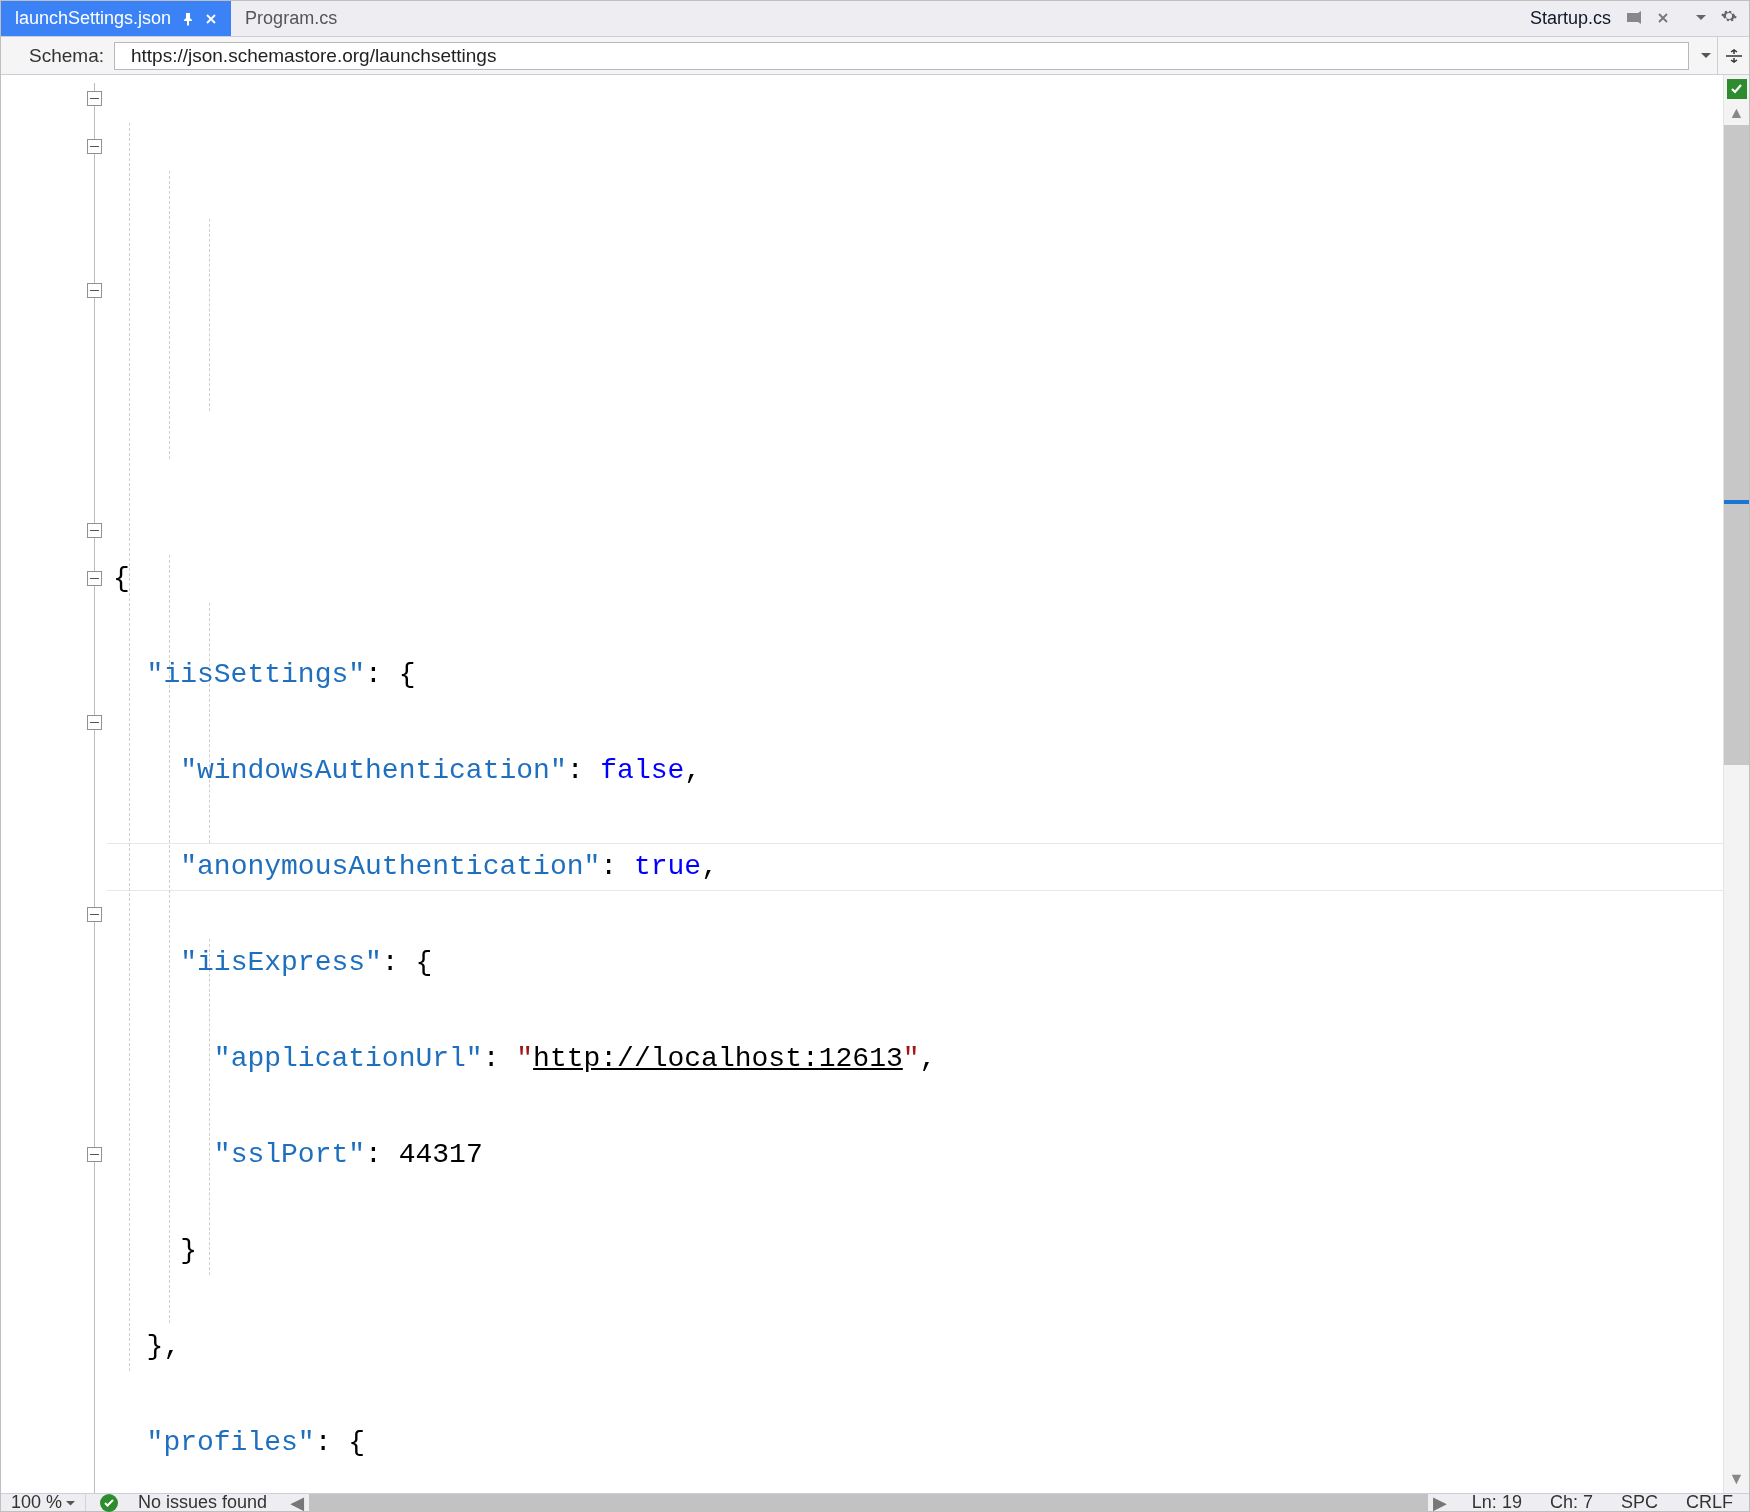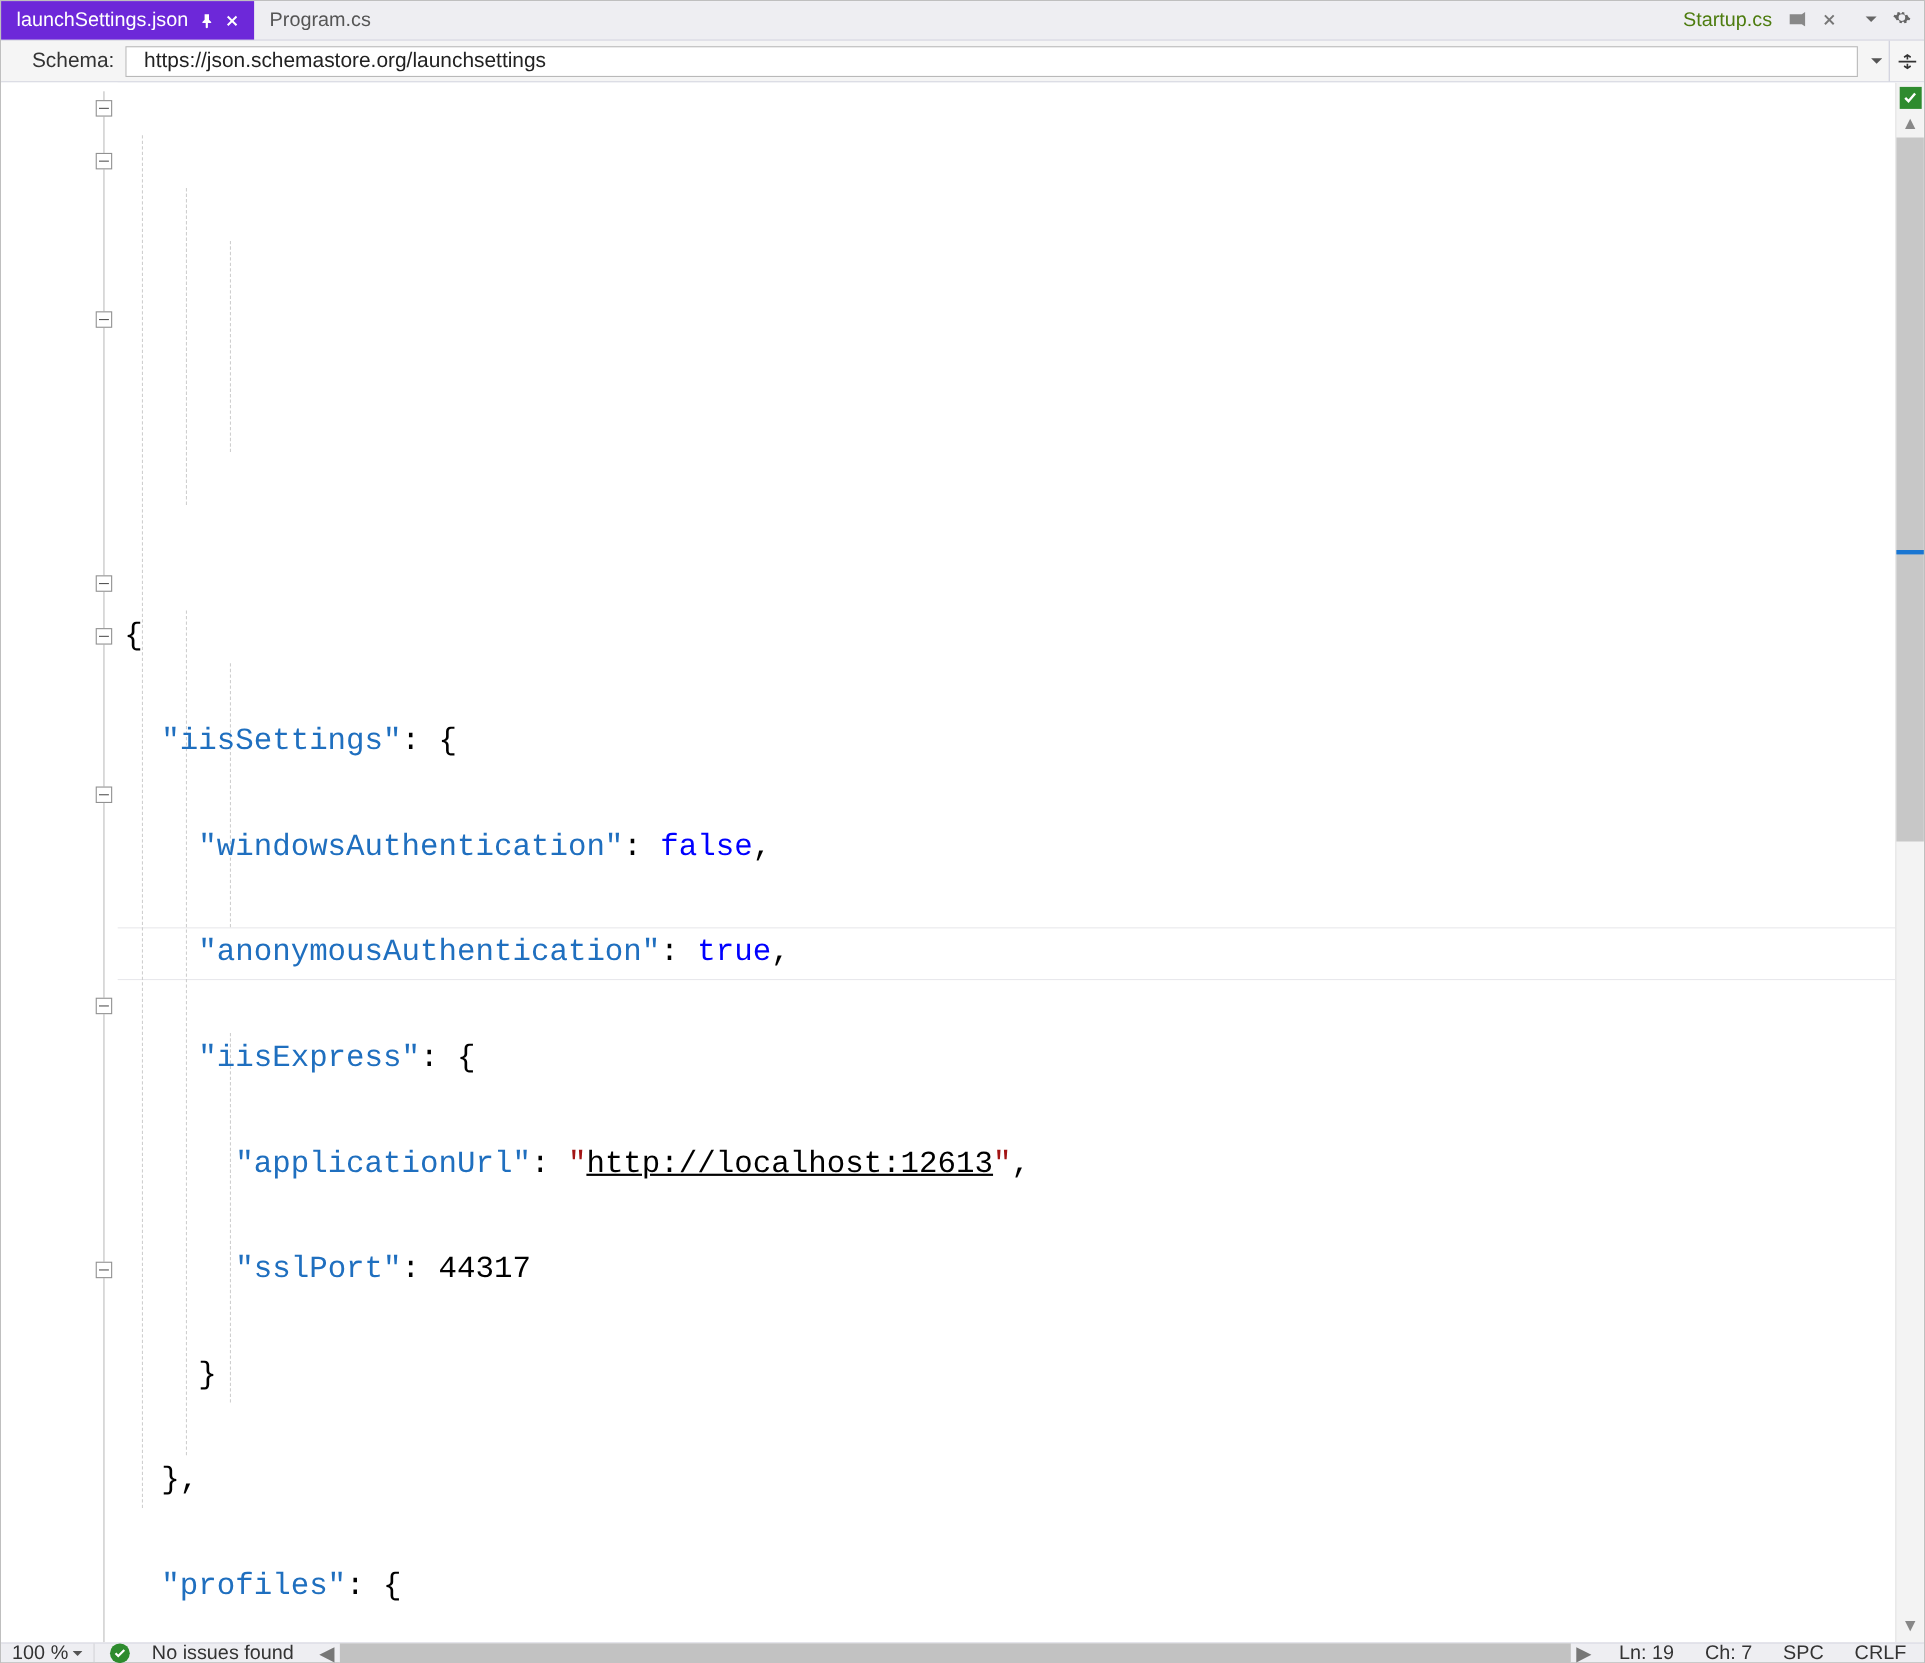--- a/index.html
+++ b/index.html
@@ -2,25 +2,25 @@
 <html><head>
 <meta charset="utf-8">
 <style>
   * { box-sizing: border-box; margin: 0; padding: 0; }
   html, body { width: 1750px; height: 1512px; font-family: "Segoe UI", Tahoma, sans-serif; background: #ffffff; color: #1e1e1e; overflow: hidden; }
   .vs-root { width: 100%; height: 100%; display: flex; flex-direction: column; border: 1px solid #bfbfbf; }
 
   
   .tab-strip { height: 36px; background: #eeeef2; display: flex; align-items: stretch; border-bottom: 1px solid #cccedb; font-size: 18px; }
   .tab { display: flex; align-items: center; padding: 0 14px; gap: 10px; color: #555; cursor: pointer; }
-  .tab.active { background: #6d28d9; color: #ffffff; }
+  .tab.active { background: #3b82f6; color: #ffffff; }
   .tab .pin svg, .tab .close svg { display: block; }
   .tab-spacer { flex: 1; }
   .tab-right { display: flex; align-items: center; gap: 14px; padding: 0 12px; color: #555; }
-  .ghost-tab { color: #4d7c0f; display: flex; align-items: center; gap: 15px; padding: 0 14px; justify-content: space-between; }
+  .ghost-tab { color: #0f172a; display: flex; align-items: center; gap: 15px; padding: 0 14px; justify-content: space-between; }
 
   
   .schema-bar { height: 38px; background: #f5f5f5; display: flex; align-items: center; border-bottom: 1px solid #cccedb; font-size: 19px; }
   .schema-label { padding: 0 10px 0 28px; color: #333; }
   .schema-value { flex: 1; height: 28px; display: flex; align-items: center; padding: 0 16px; background: #ffffff; border: 1px solid #b9b9b9; margin-right: 6px; color: #222; }
   .schema-drop { width: 22px; display: flex; align-items: center; justify-content: center; color: #555; }
   .schema-split { width: 32px; display: flex; align-items: center; justify-content: center; color: #333; border-left: 1px solid #cccedb; height: 100%; }
 
   
   .editor-area { flex: 1; display: flex; position: relative; background: #ffffff; overflow: hidden; }

